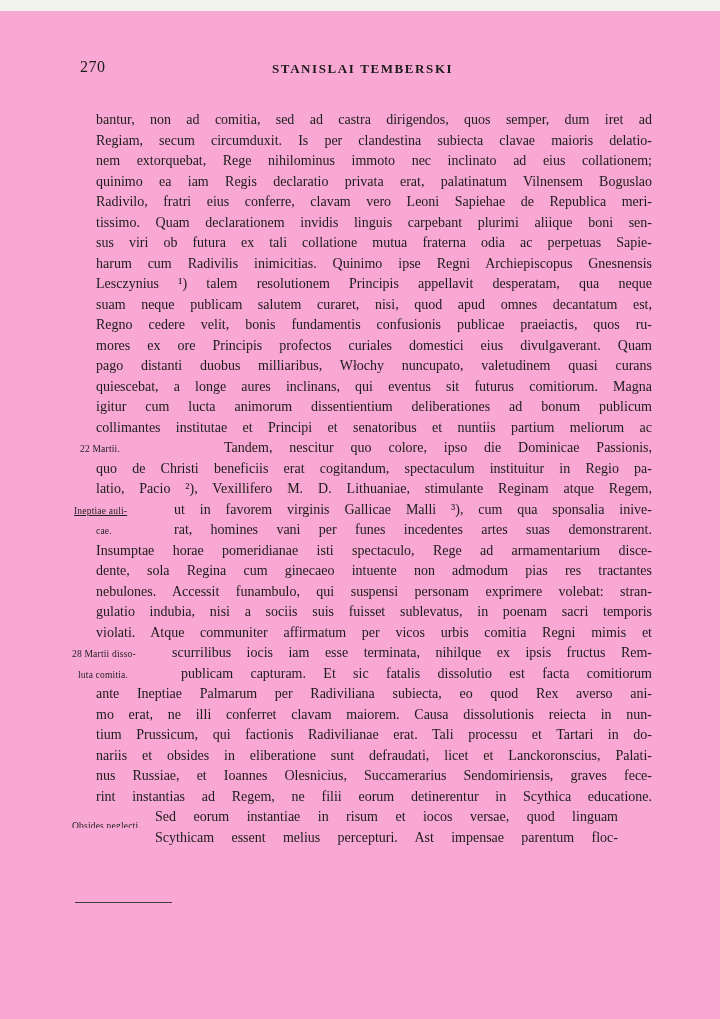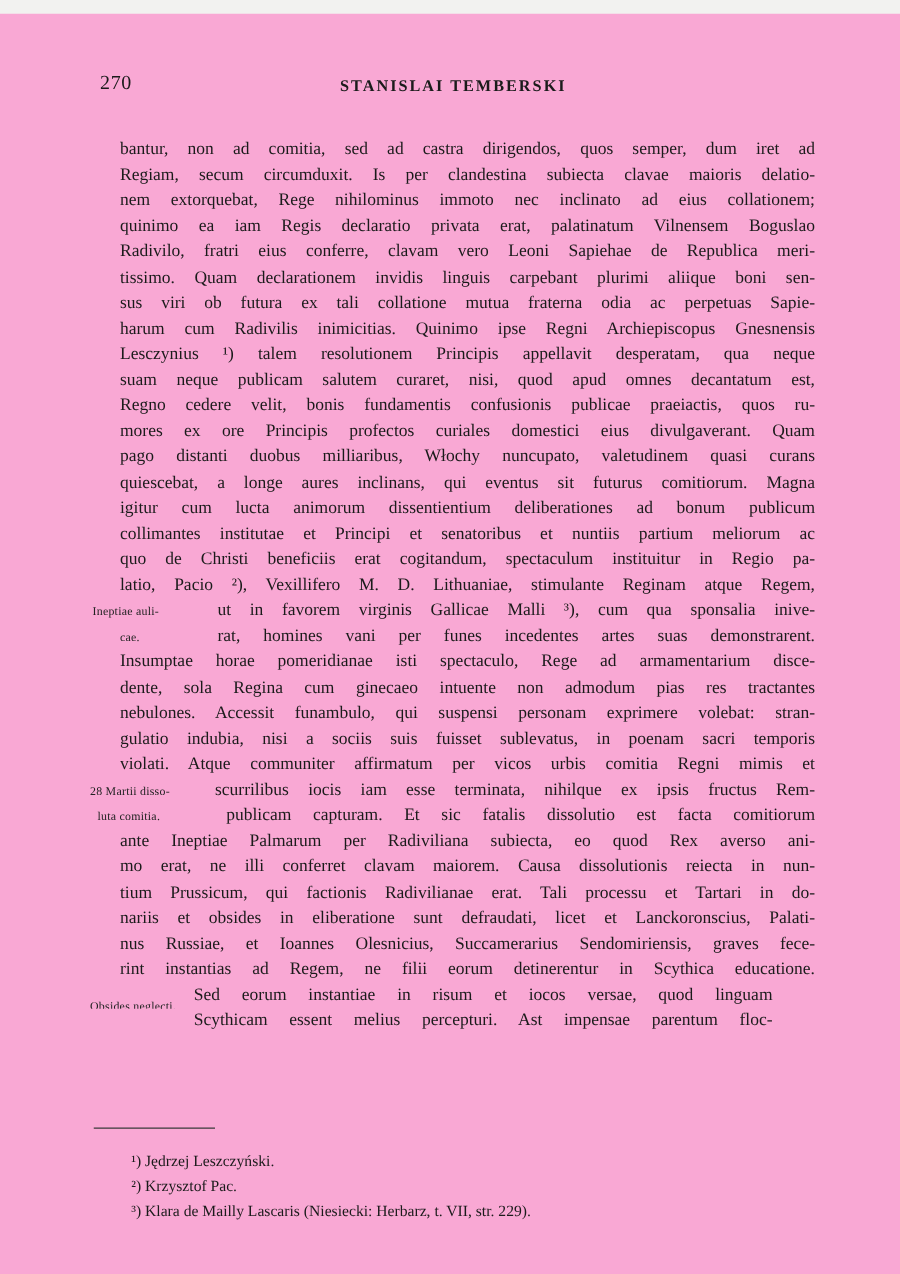--- a/index.html
+++ b/index.html
@@ -41,21 +41,21 @@
   }
   .noj{text-align-last:left;}
   .r32{padding-right:34px;}
   .mn{
     flex:0 0 auto;box-sizing:border-box;
     font-size:9.5px;color:#222;
     letter-spacing:0.2px;
   }
   .mn-a{width:78px;padding-left:12px;}
   .mn-b{width:128px;padding-left:8px;}
-  .mn-c{width:78px;padding-left:2px;}
+  .mn-c{width:78px;padding-left:2px;text-decoration:underline;}
   .mn-d{width:78px;padding-left:24px;}
   .mn-e{width:76px;padding-left:0;}
   .mn-f{width:85px;padding-left:6px;}
   .rel{position:relative;}
   .mn-g{position:absolute;left:0;top:9px;width:83px;padding-left:0;}
   .ind-g{margin-left:83px;}
   
   .fnrule{
     position:absolute;left:75px;top:891px;width:97px;height:0;
     border-top:1.2px solid #3a3a3a;
@@ -119,20 +119,24 @@
     <div class="line">
         <span class="txt">quiescebat, a longe aures inclinans, qui eventus sit futurus comitiorum. Magna</span>
       </div>
     <div class="line">
         <span class="txt">igitur cum lucta animorum dissentientium deliberationes ad bonum publicum</span>
       </div>
     <div class="line">
         <span class="txt">collimantes institutae et Principi et senatoribus et nuntiis partium meliorum ac</span>
       </div>
 
+    <div class="line">
+      <span class="mn mn-b">22 Martii.</span>
+      <span class="txt">Tandem, nescitur quo colore, ipso die Dominicae Passionis,</span>
+    </div>
 
     <div class="line">
         <span class="txt">quo de Christi beneficiis erat cogitandum, spectaculum instituitur in Regio pa-</span>
       </div>
     <div class="line">
         <span class="txt">latio, Pacio ²), Vexillifero M. D. Lithuaniae, stimulante Reginam atque Regem,</span>
       </div>
 
     <div class="line">
       <span class="mn mn-c">Ineptiae auli-</span>
@@ -191,19 +195,14 @@
       <span class="mn mn-g">Obsides neglecti.</span>
       <span class="txt ind-g r32">Sed eorum instantiae in risum et iocos versae, quod linguam</span>
     </div>
     <div class="line">
       <span class="txt ind-g r32">Scythicam essent melius percepturi. Ast impensae parentum floc-</span>
     </div>
   </main>
 
   <div class="fnrule"></div>
 
-  <section class="footnotes">
-    <div class="fn">¹) Jędrzej Leszczyński.</div>
-    <div class="fn">²) Krzysztof Pac.</div>
-    <div class="fn">³) Klara de Mailly Lascaris (Niesiecki: Herbarz, t. VII, str. 229).</div>
-  </section>
 
 </div>
 
 </body></html>

